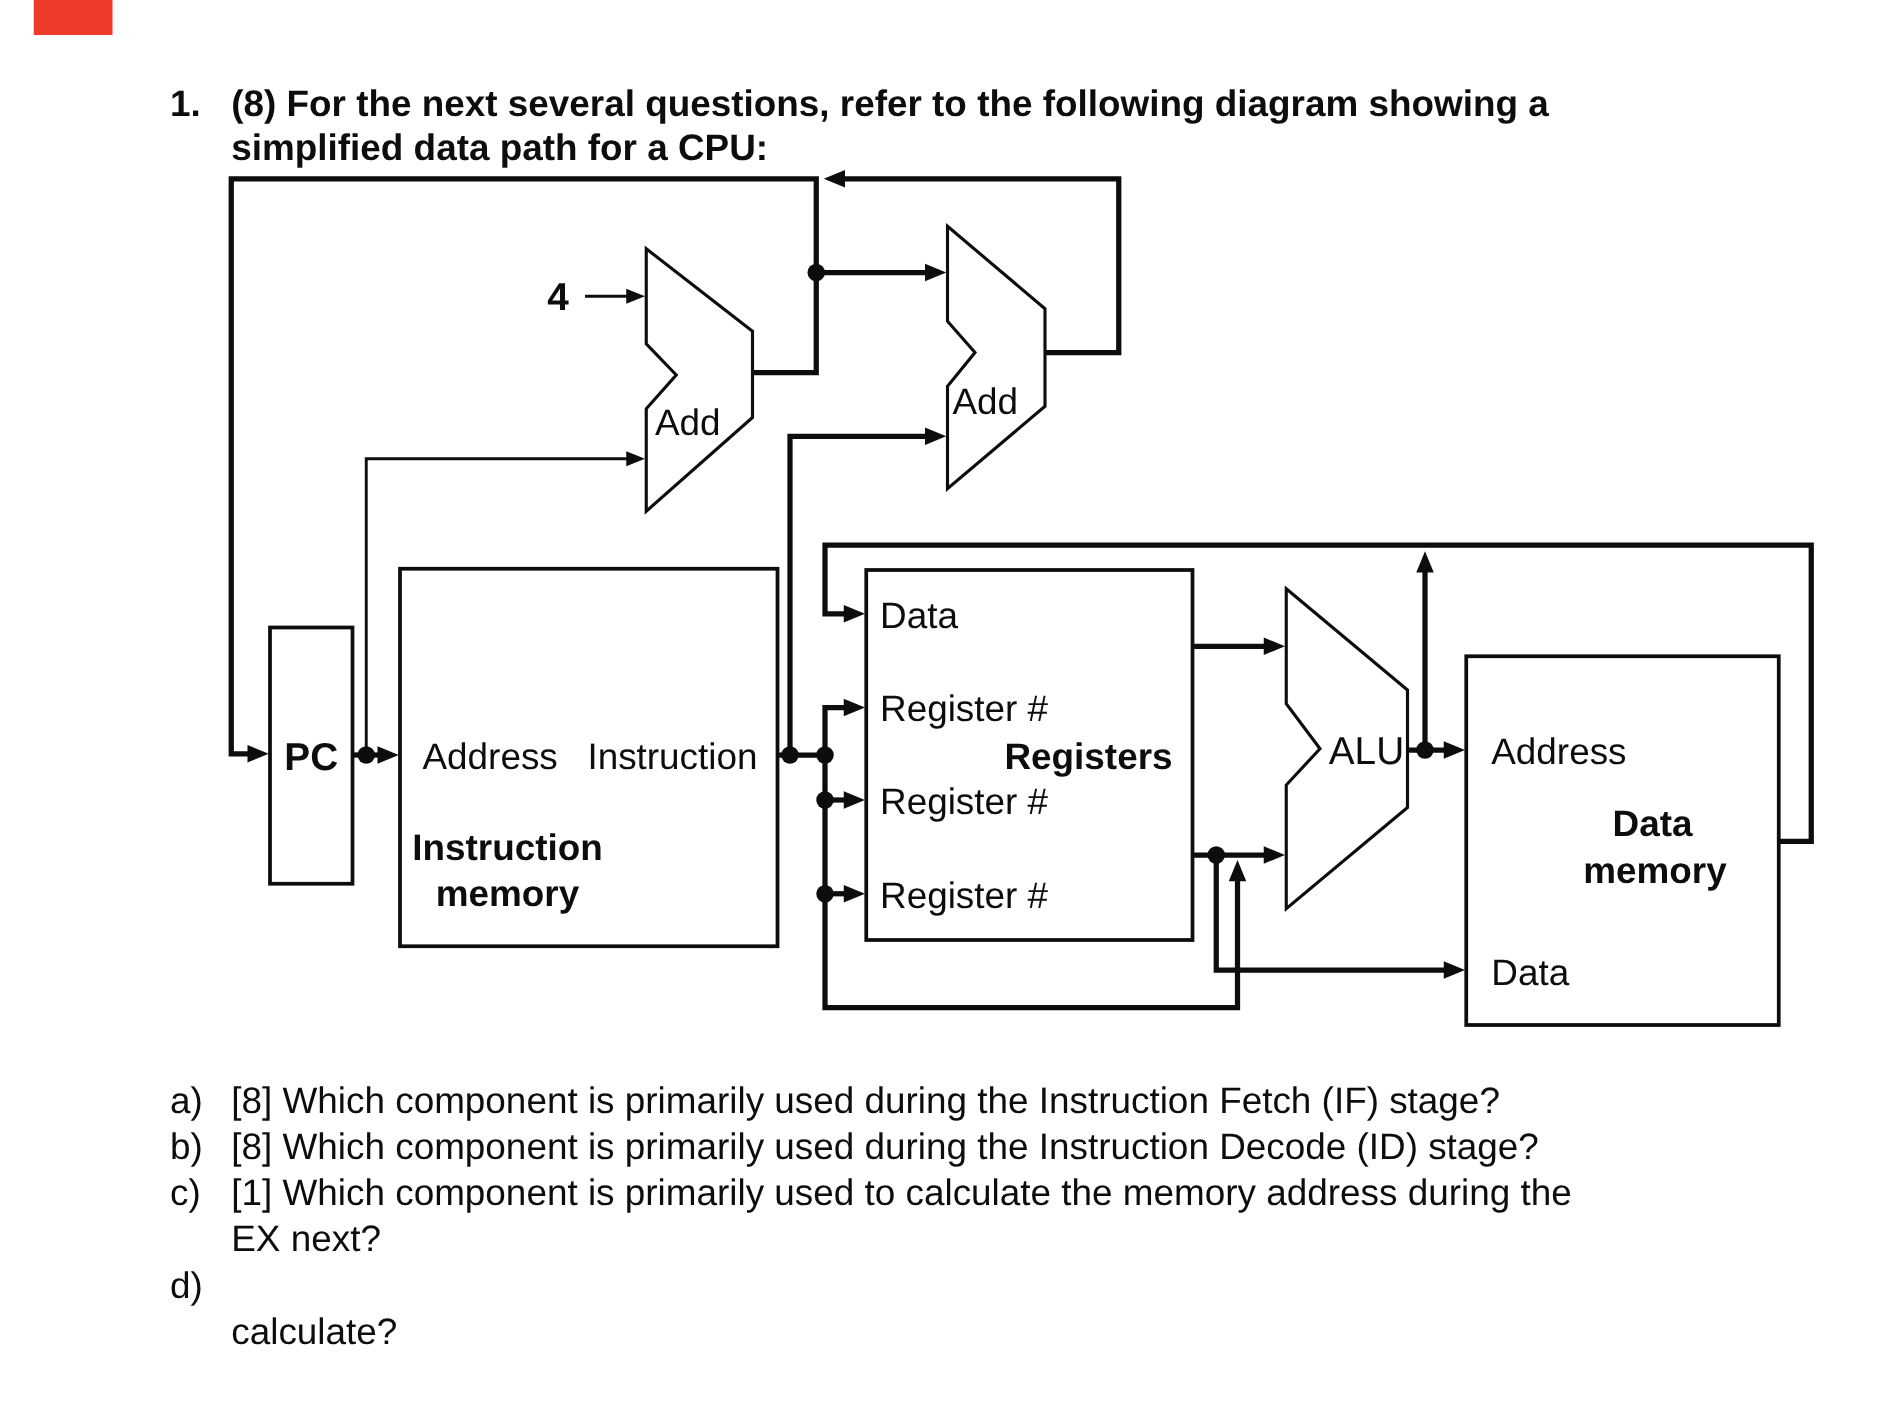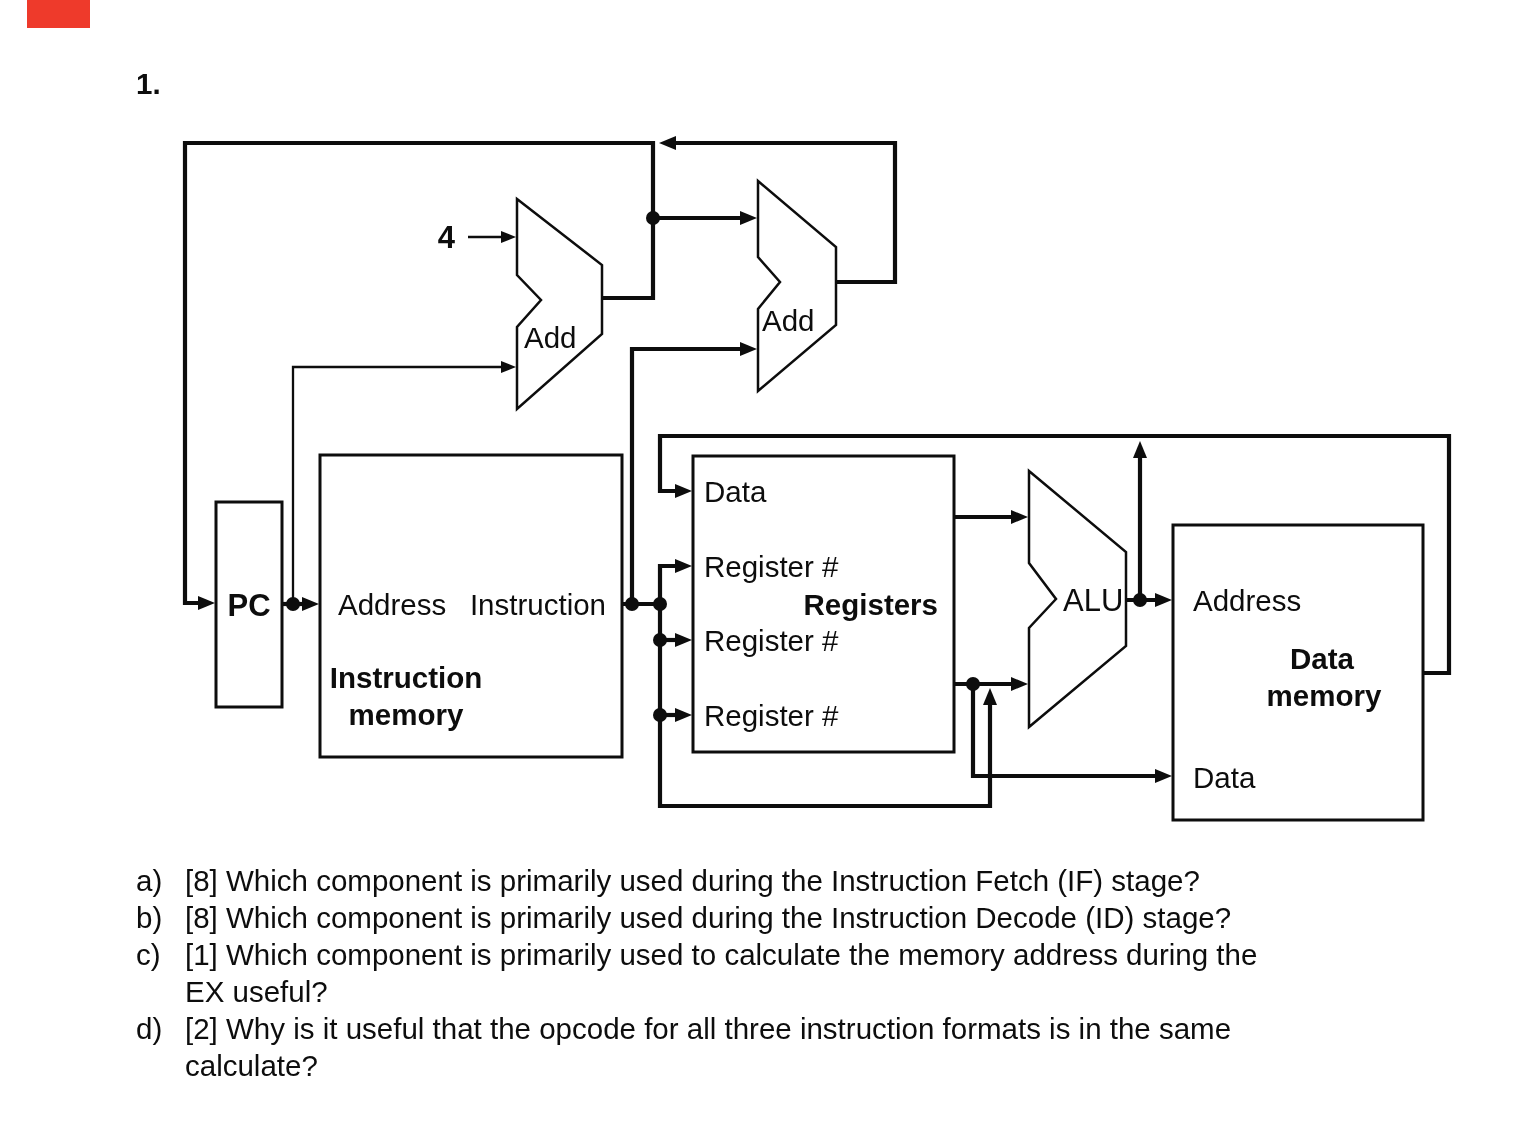--- a/index.html
+++ b/index.html
@@ -38,20 +38,22 @@
   .head,.dot{fill:#0d0d0d;stroke:none;}
 </style>
 </head>
 <body>
 
 <div class="red-marker"></div>
 
 <div class="title">
   <div class="num">1.</div>
   <div>
+    <div>(8) For the next several questions, refer to the following diagram showing a</div>
+    <div>simplified data path for a CPU:</div>
   </div>
 </div>
 
 <svg class="diagram-svg" width="1516" height="1135" viewBox="0 0 1516 1135" xmlns="http://www.w3.org/2000/svg">
 
   <rect class="box" x="216" y="502" width="66" height="205"></rect>
   <rect class="box" x="320" y="455" width="302" height="302"></rect>
   <rect class="box" x="693" y="456" width="261" height="296"></rect>
   <rect class="box" x="1173" y="525" width="250" height="295"></rect>
 
@@ -139,23 +141,22 @@
   <div class="qrow">
     <div class="qlabel">b)</div>
     <div>[8] Which component is primarily used during the Instruction Decode (ID) stage?</div>
   </div>
   <div class="qrow">
     <div class="qlabel">c)</div>
     <div>[1] Which component is primarily used to calculate the memory address during the</div>
   </div>
   <div class="qrow">
     <div class="qlabel"></div>
-    <div>EX useful?</div>
+    <div>EX next?</div>
   </div>
   <div class="qrow">
     <div class="qlabel">d)</div>
-    <div>[2] Why is it useful that the opcode for all three instruction formats is in the same</div>
   </div>
   <div class="qrow">
     <div class="qlabel"></div>
     <div>calculate?</div>
   </div>
 </div>
 
 </body></html>

